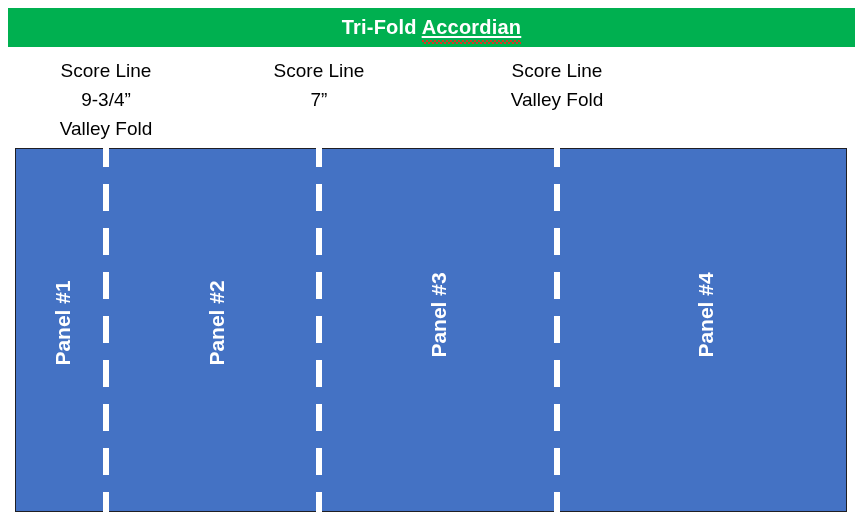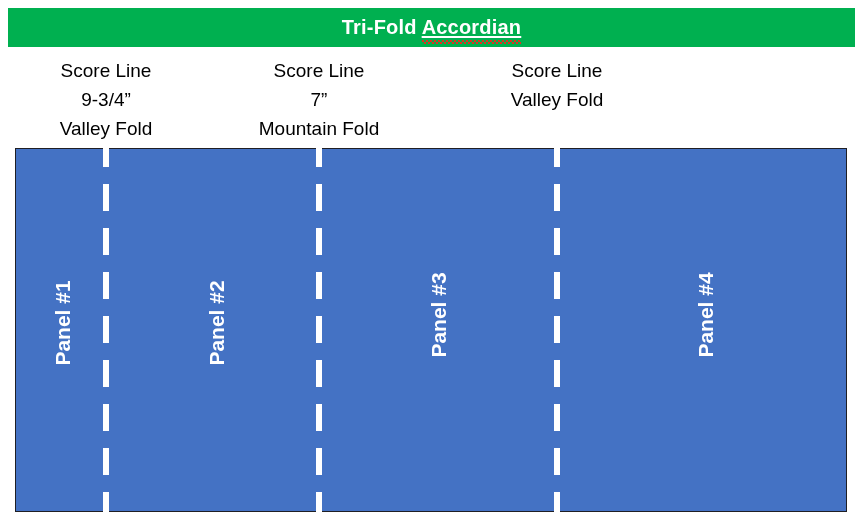--- a/index.html
+++ b/index.html
@@ -131,21 +131,20 @@
 
   <div class="score-label" id="score-label-0" style="left: -4px;">
     <span class="line">Score Line</span>
     <span class="line">9-3/4”</span>
     <span class="line">Valley Fold</span>
   </div>
 
   <div class="score-label" id="score-label-1" style="left: 209px;">
     <span class="line">Score Line</span>
     <span class="line">7”</span>
-    <span class="line">Mountain Fold</span>
   </div>
 
   <div class="score-label" id="score-label-2" style="left: 447px;">
     <span class="line">Score Line</span>
     <span class="line">Valley Fold</span>
   </div>
 
 </div>
 
 <div class="stock"></div>

